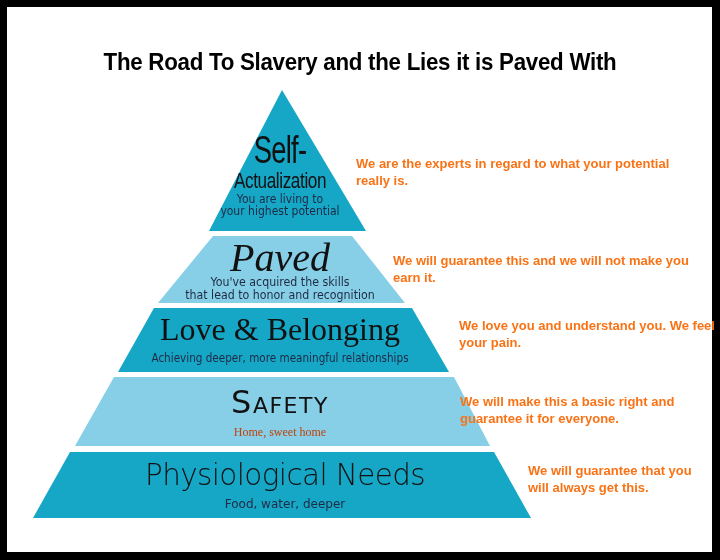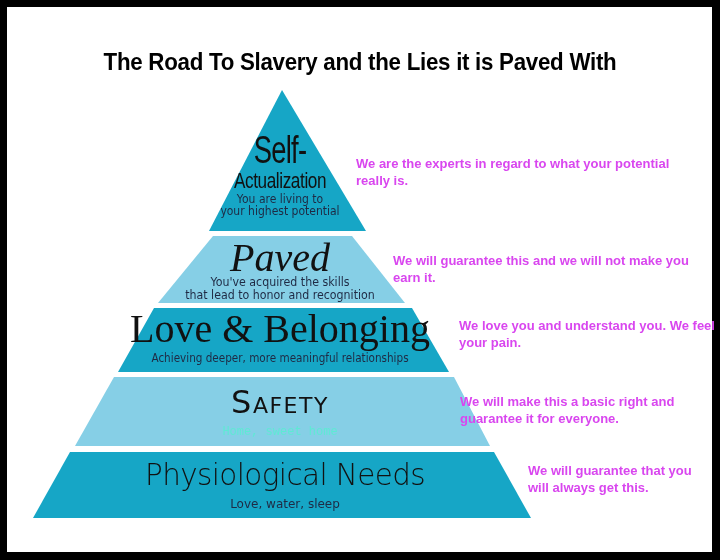--- a/index.html
+++ b/index.html
@@ -16,29 +16,29 @@
       font-family: "Liberation Sans", sans-serif; font-weight: bold; font-size: 24px;
       color: #000; letter-spacing: -0.3px; transform: scaleX(0.93); transform-origin: 360px 0;
     }
     svg.pyramid { position: absolute; left: 0; top: 0; width: 720px; height: 560px; }
     .tier-text { position: absolute; text-align: center; color: #111; }
     .t-self-1 { left: 205px; top: 131px; width: 150px; font-family: "Liberation Sans", sans-serif; font-size: 38px; line-height: 38px; transform: scaleX(0.72); letter-spacing: -1px; }
     .t-self-2 { left: 195px; top: 170px; width: 170px; font-family: "Liberation Sans", sans-serif; font-size: 22px; line-height: 22px; transform: scaleX(0.78); letter-spacing: -0.5px; }
     .t-self-3 { left: 195px; top: 193px; width: 170px; font-family: "DejaVu Sans", sans-serif; font-size: 12px; line-height: 12px; color: #1f2a44; transform: scaleX(0.9); }
     .t-esteem-1 { left: 180px; top: 236px; width: 200px; font-family: "Liberation Serif", serif; font-style: italic; font-size: 40px; line-height: 44px; }
     .t-esteem-2 { left: 160px; top: 276px; width: 240px; font-family: "DejaVu Sans", sans-serif; font-size: 12px; line-height: 13px; color: #1f2a44; transform: scaleX(0.92); }
-    .t-love-1 { left: 130px; top: 309px; width: 300px; font-family: "Liberation Serif", serif; font-size: 40px; line-height: 40px; }
+    .t-love-1 { left: 130px; top: 309px; width: 300px; font-family: "Liberation Serif", serif; font-size: 32px; line-height: 40px; }
     .t-love-2 { left: 120px; top: 351px; width: 320px; font-family: "DejaVu Sans", sans-serif; font-size: 12px; line-height: 14px; color: #1f2a44; transform: scaleX(0.87); }
     .t-safety-1 { left: 160px; top: 381px; width: 240px; font-family: "DejaVu Sans", sans-serif; font-size: 32px; line-height: 42px; letter-spacing: 1.5px; font-variant: small-caps; }
-    .t-safety-2 { left: 160px; top: 425px; width: 240px; font-family: Liberation Mono, monospace; font-size: 12px; line-height: 14px; color: #5eead4; }
+    .t-safety-2 { left: 160px; top: 425px; width: 240px; font-family: Liberation Serif, serif; font-size: 12px; line-height: 14px; color: #c2410c; }
     .t-phys-1 { left: 100px; top: 455px; width: 370px; font-family: "DejaVu Sans", sans-serif; font-weight: 200; font-size: 30px; line-height: 40px; transform: scaleX(0.98); letter-spacing: -0.6px; }
     .t-phys-2 { left: 150px; top: 497px; width: 270px; font-family: "DejaVu Sans", sans-serif; font-size: 12px; line-height: 14px; color: #1f2a44; }
     .caption {
       position: absolute; font-family: "Liberation Sans", sans-serif; font-weight: bold;
-      font-size: 13px; line-height: 16.5px; color: #d946ef;
+      font-size: 13px; line-height: 16.5px; color: #f97316;
     }
     .c1 { left: 356px; top: 156px; width: 330px; }
     .c2 { left: 393px; top: 253px; width: 300px; }
     .c3 { left: 459px; top: 318px; width: 260px; }
     .c4 { left: 460px; top: 394px; width: 220px; }
     .c5 { left: 528px; top: 463px; width: 180px; }
   </style>
 </head>
 <body>
 
@@ -67,19 +67,19 @@
   <div>that lead to honor and recognition</div>
 </div>
 
 <div class="tier-text t-love-1">Love &amp; Belonging</div>
 <div class="tier-text t-love-2">Achieving deeper, more meaningful relationships</div>
 
 <div class="tier-text t-safety-1">Safety</div>
 <div class="tier-text t-safety-2">Home, sweet home</div>
 
 <div class="tier-text t-phys-1">Physiological Needs</div>
-<div class="tier-text t-phys-2">Love, water, sleep</div>
+<div class="tier-text t-phys-2">Food, water, deeper</div>
 
 <div class="caption c1">We are the experts in regard to what your potential really is.</div>
 <div class="caption c2">We will guarantee this and we will not make you earn it.</div>
 <div class="caption c3">We love you and understand you. We feel your pain.</div>
 <div class="caption c4">We will make this a basic right and guarantee it for everyone.</div>
 <div class="caption c5">We will guarantee that you will always get this.</div>
 
 </body></html>

